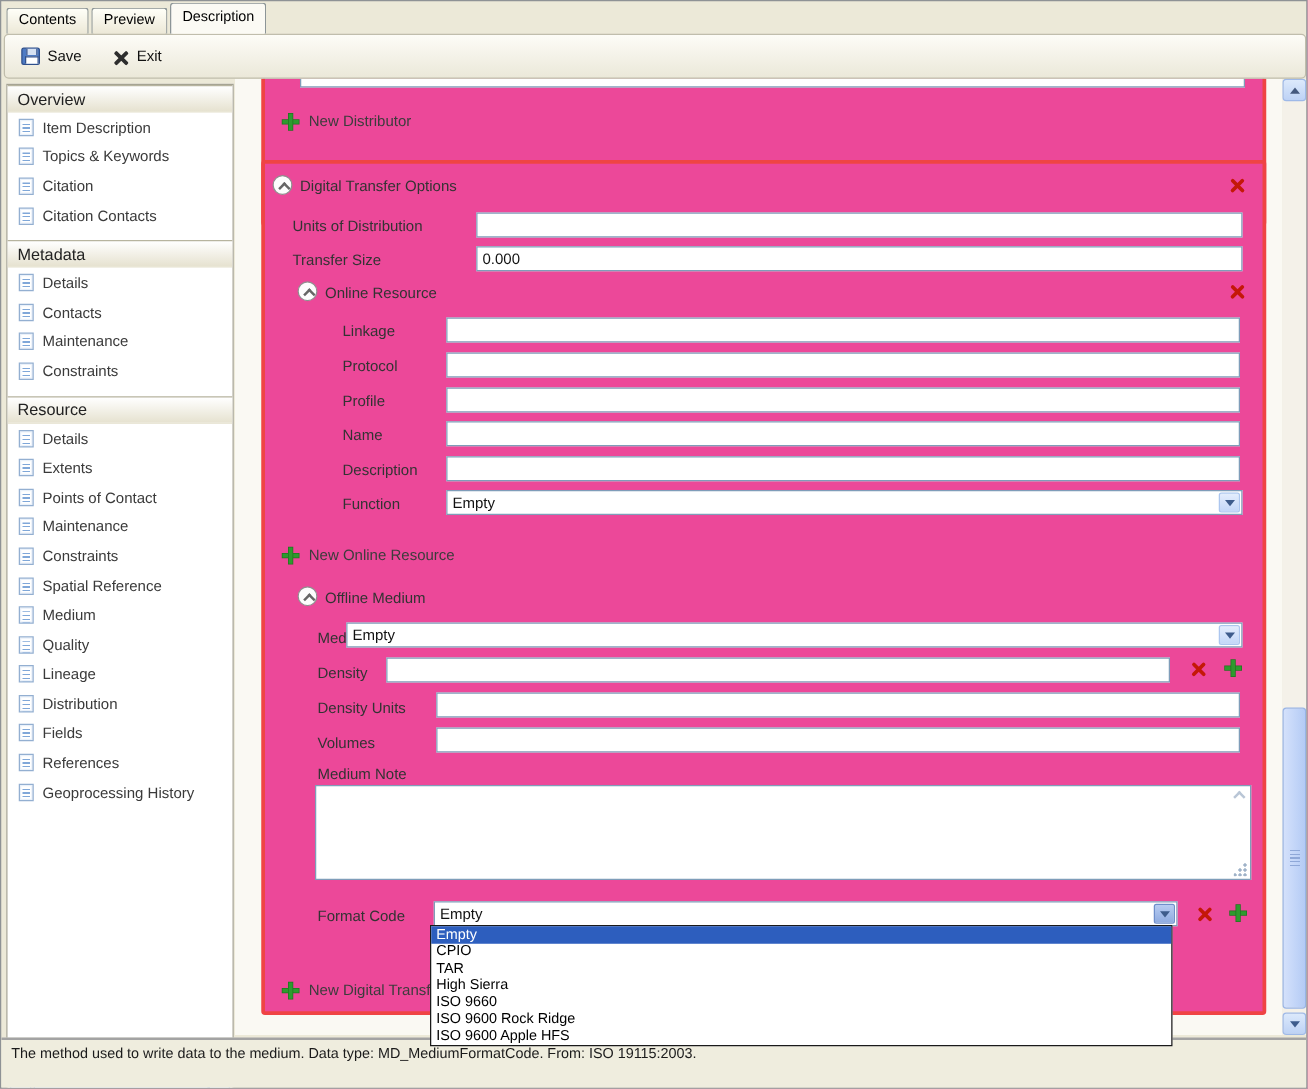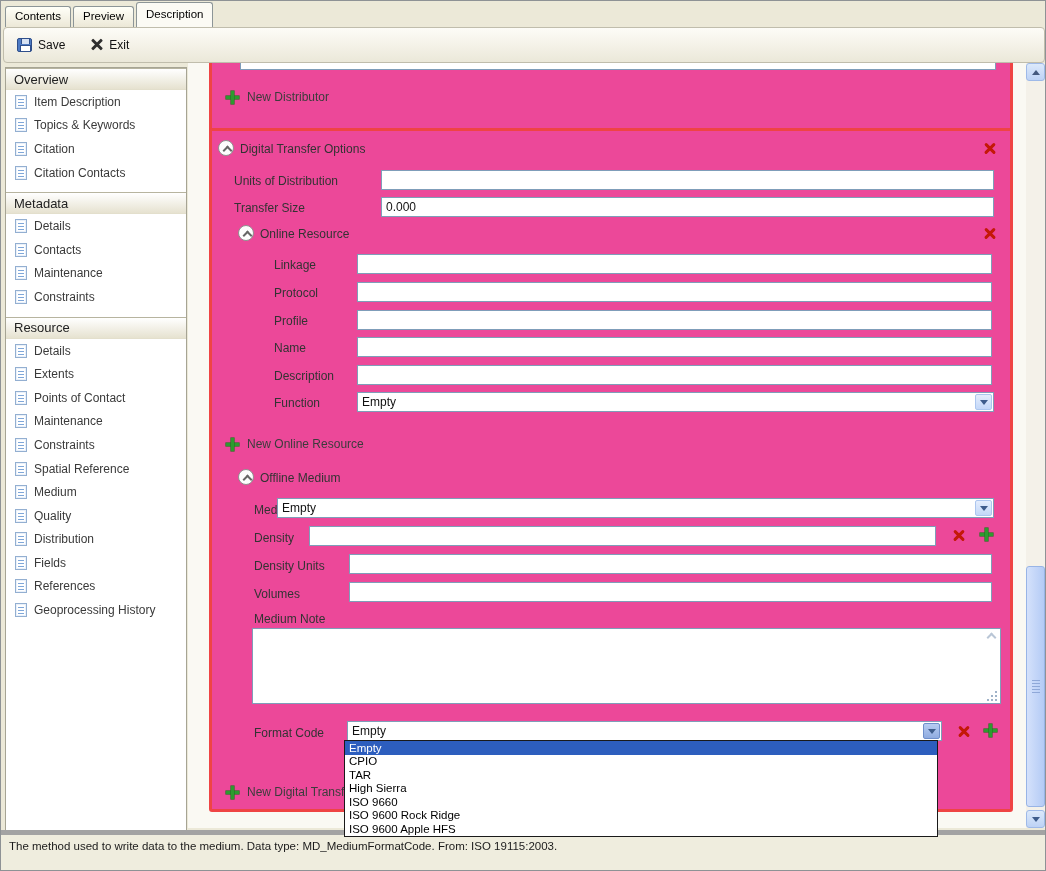--- a/index.html
+++ b/index.html
@@ -17,21 +17,21 @@
     background:linear-gradient(#FFFFF8,#ECE8D7); border:1px solid #8C9597; border-bottom:none;
     border-radius:3px 3px 0 0; cursor:default;
   }
   .tab.active { height:25px; line-height:22px; background:#FBFAF4; position:relative; z-index:3; }
   
   .toolbar {
     position:absolute; left:2px; top:26px; width:1042px; height:36px;
     background:linear-gradient(#FDFCF7,#EBE8D9); border:1px solid #C0BDAC; border-radius:4px;
     display:flex; align-items:center; gap:26px; padding-left:13px; z-index:2;
   }
-  .tool-btn { display:flex; align-items:flex-start; gap:6px; font-size:12px; color:#111; cursor:default; }
+  .tool-btn { display:flex; align-items:flex-end; gap:6px; font-size:12px; color:#111; cursor:default; }
   .floppy-icon { position:relative; width:15px; height:14px; background:#4E7BC4; border:1px solid #2F4F8B; border-radius:2px; }
   .floppy-icon::before { content:""; position:absolute; top:0; left:3px; width:7px; height:5px; background:#D6E1F2; border-left:1px solid #2F4F8B; border-right:1px solid #2F4F8B; }
   .floppy-icon::after { content:""; position:absolute; bottom:0; left:2px; width:9px; height:5px; background:#FFFFFF; border:1px solid #2F4F8B; border-bottom:none; }
   .exit-x-icon { position:relative; width:12px; height:12px; }
   .exit-x-icon::before, .exit-x-icon::after { content:""; position:absolute; left:-1px; top:5px; width:14px; height:3px; background:#2E2E2E; border-radius:1px; }
   .exit-x-icon::before { transform:rotate(45deg); }
   .exit-x-icon::after { transform:rotate(-45deg); }
   
   .sidebar { position:absolute; left:4px; top:66px; width:182px; height:820px; background:#FFF; border:1px solid #A6A494; overflow:hidden; }
   .side-header {
@@ -91,21 +91,21 @@
   .dd-item.selected { background:#2D5EBE; color:#FFF; }
   
   .vscroll { position:absolute; left:1025px; top:62px; width:19px; height:765px; background:#F4F1E9; }
   .vs-btn { position:absolute; left:0; width:19px; height:18px; background:linear-gradient(#DCE9FB,#BDD2F5); border:1px solid #9EB9E8; border-radius:3px; display:flex; align-items:center; justify-content:center; }
   .vs-btn.up { top:0; } .vs-btn.down { bottom:0; }
   .tri-up { width:0; height:0; border-style:solid; border-width:0 4px 5px 4px; border-color:transparent transparent #44597E transparent; }
   .vs-thumb { position:absolute; left:0; top:503px; width:19px; height:241px; background:linear-gradient(90deg,#D4E1FB,#B4CBF5); border:1px solid #98B4E6; border-radius:3px; }
   .vs-thumb::after { content:""; position:absolute; top:50%; left:5px; width:8px; height:14px; transform:translateY(-50%);
     background:repeating-linear-gradient(#8FA8D8 0 1px, transparent 1px 3px); }
   
-  .statusbar { position:absolute; left:0; top:829px; width:100%; height:42px; background:#EFEDDE; border-top:5px solid #a3a3a3; }
+  .statusbar { position:absolute; left:0; top:829px; width:100%; height:42px; background:#EFEDDE; border-top:2px solid #a3a3a3; }
   .statusbar .txt { position:absolute; left:8px; top:5px; font-size:11.5px; color:#1B1B1B; white-space:nowrap; }
 </style>
 </head>
 <body>
 
 <div class="tabstrip">
   <div class="tab">Contents</div>
   <div class="tab">Preview</div>
   <div class="tab active">Description</div>
 </div>
@@ -183,20 +183,24 @@
       <span class="doc-icon"></span>
       <span>Spatial Reference</span>
     </div>
   <div class="side-item">
       <span class="doc-icon"></span>
       <span>Medium</span>
     </div>
   <div class="side-item">
       <span class="doc-icon"></span>
       <span>Quality</span>
+    </div>
+  <div class="side-item">
+      <span class="doc-icon"></span>
+      <span>Lineage</span>
     </div>
   <div class="side-item">
       <span class="doc-icon"></span>
       <span>Distribution</span>
     </div>
   <div class="side-item">
       <span class="doc-icon"></span>
       <span>Fields</span>
     </div>
   <div class="side-item">

